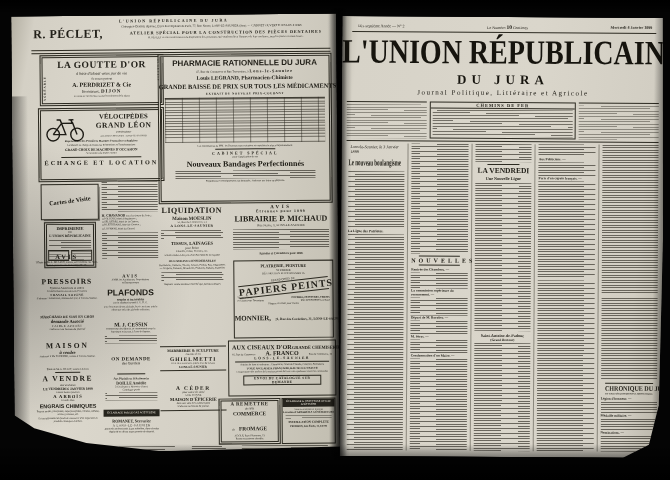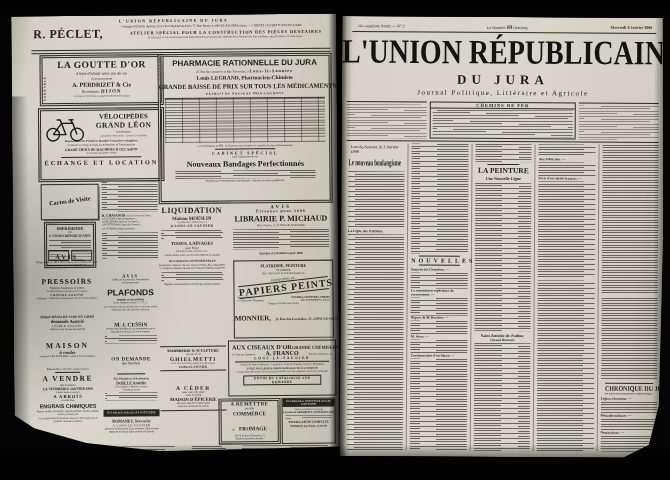--- a/index.html
+++ b/index.html
@@ -377,21 +377,21 @@
         <div class="mt" style="height:14px;margin-top:1px;"></div>
         <div style="font-size:3.4px;"><span class="lead">M. Séras. —</span></div>
         <div class="mt" style="height:14px;margin-top:1px;"></div>
         <div style="font-size:3.4px;"><span class="lead">Condamnation d'un Maire. —</span></div>
         <div class="mt" style="flex:1;margin-top:1px;"></div>
       </div>
 
       <div class="rcol sep">
         <div class="mt" style="height:18px;"></div>
         <div class="rule" style="margin:2px 12px 0 12px;"></div>
-        <div class="c b" style="font-size:7.5px;margin-top:1px;">LA PEINTURE</div>
+        <div class="c b" style="font-size:7.5px;margin-top:1px;">LA VENDREDI</div>
         <div class="c b" style="font-size:4.2px;margin:1px 0 2px 0;">Une Nouvelle Ligue</div>
         <div class="mt" style="height:148px;"></div>
         <div class="c b" style="font-size:4px;margin-top:2px;">Saint-Antoine-de-Padoue</div>
         <div class="c b" style="font-size:3.4px;margin-bottom:1px;">(Grand électeur)</div>
         <div class="mt" style="flex:1;"></div>
       </div>
 
       <div class="rcol sep">
         <div class="mt" style="height:12px;"></div>
         <div style="font-size:3.4px;margin-top:1px;"><span class="lead">Aux Politiciens. —</span></div>

